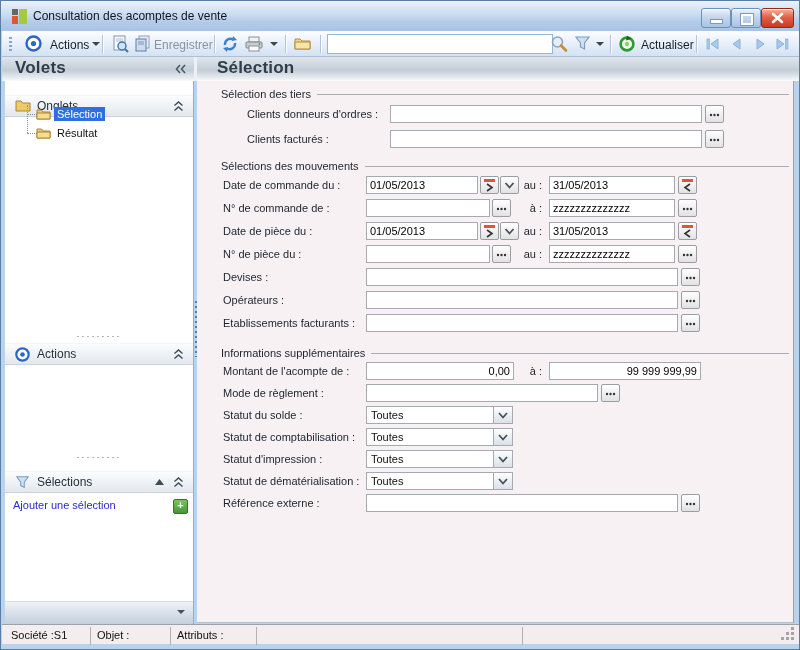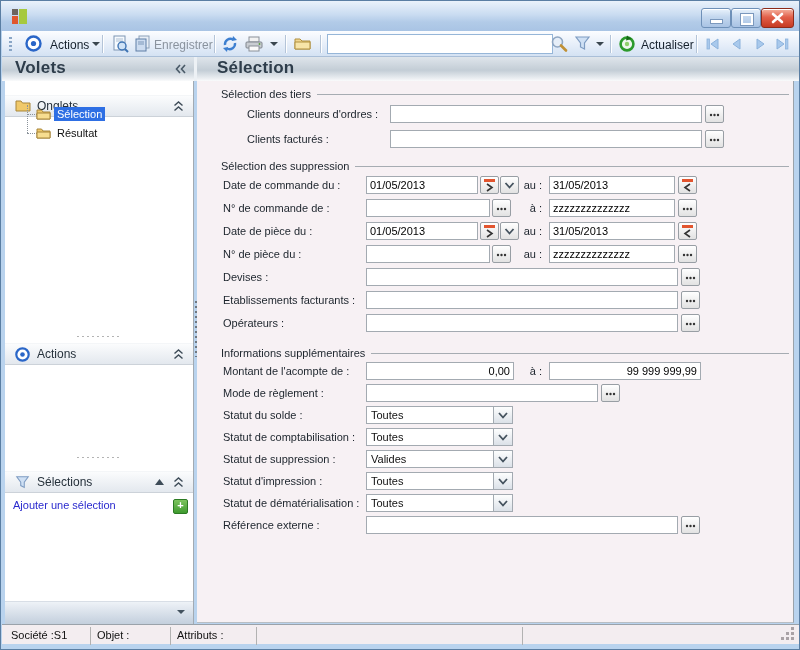--- a/index.html
+++ b/index.html
@@ -92,20 +92,21 @@
 <body>
 
 <div class="win">
 
   <div class="abs titlebar">
     <div class="abs appicon">
       <i style="left:0;top:0;width:6px;height:6px;background:#6b655f;"></i>
       <i style="left:0;top:7px;width:6px;height:8px;background:#e0572e;"></i>
       <i style="left:7px;top:0;width:8px;height:15px;background:#a6c93f;"></i>
     </div>
+    <div class="abs title-text">Consultation des acomptes de vente</div>
     <div class="abs winbtn" style="left:700px;width:28px;">
       <div style="position:absolute;left:8px;top:10px;width:11px;height:3px;background:#fff;border:1px solid #7b98bd;"></div>
     </div>
     <div class="abs winbtn" style="left:730px;width:28px;">
       <div style="position:absolute;left:9px;top:5px;width:8px;height:7px;border:2px solid #fff;outline:1px solid #7b98bd;"></div>
     </div>
     <div class="abs winbtn close" style="left:760px;width:31px;">
       <svg width="31" height="18" viewBox="0 0 31 18">
         <path d="M11 5 L20 13 M20 5 L11 13" stroke="#fff" stroke-width="2.6" stroke-linecap="round"></path>
       </svg>
@@ -322,21 +323,21 @@
       <div class="sqbtn b-std">
         <svg width="17" height="16" viewBox="0 0 17 16">
             <circle cx="5" cy="9" r="1.2" fill="#333"></circle>
             <circle cx="8.5" cy="9" r="1.2" fill="#333"></circle>
             <circle cx="12" cy="9" r="1.2" fill="#333"></circle>
           </svg>
       </div>
     </div>
 
     <div class="legend" style="margin-top:8px;">
-      <span>Sélection des suppression</span>
+      <span>Sélections des mouvements</span>
         <div class="line"></div>
     </div>
 
     <div class="frow r23">
       <span class="flabel">Date de commande du :</span>
       <input class="inp f-d1" value="01/05/2013" style="">
       <div class="sqbtn b-cal1">
         <i class="obar"></i>
         <svg width="17" height="16" viewBox="0 0 17 16">
             <path d="M6 7 L11 10.5 L6 14" fill="none" stroke="#333" stroke-width="1.6"></path>
@@ -428,32 +429,32 @@
       <input class="inp f-std" value="" style="">
       <div class="sqbtn b-std">
         <svg width="17" height="16" viewBox="0 0 17 16">
             <circle cx="5" cy="9" r="1.2" fill="#333"></circle>
             <circle cx="8.5" cy="9" r="1.2" fill="#333"></circle>
             <circle cx="12" cy="9" r="1.2" fill="#333"></circle>
           </svg>
       </div>
     </div>
     <div class="frow r23">
-      <span class="flabel">Etablissements facturants :</span>
+      <span class="flabel">Opérateurs :</span>
       <input class="inp f-std" value="" style="">
       <div class="sqbtn b-std">
         <svg width="17" height="16" viewBox="0 0 17 16">
             <circle cx="5" cy="9" r="1.2" fill="#333"></circle>
             <circle cx="8.5" cy="9" r="1.2" fill="#333"></circle>
             <circle cx="12" cy="9" r="1.2" fill="#333"></circle>
           </svg>
       </div>
     </div>
     <div class="frow r23">
-      <span class="flabel">Opérateurs :</span>
+      <span class="flabel">Etablissements facturants :</span>
       <input class="inp f-std" value="" style="">
       <div class="sqbtn b-std">
         <svg width="17" height="16" viewBox="0 0 17 16">
             <circle cx="5" cy="9" r="1.2" fill="#333"></circle>
             <circle cx="8.5" cy="9" r="1.2" fill="#333"></circle>
             <circle cx="12" cy="9" r="1.2" fill="#333"></circle>
           </svg>
       </div>
     </div>
 
@@ -497,31 +498,20 @@
       <div class="selbox">
         <span class="seltxt">Toutes</span>
         <div class="selbtn">
           <svg width="18" height="16" viewBox="0 0 18 16">
               <path d="M5 6 L9 10.5 L13 6" fill="none" stroke="#44525e" stroke-width="1.8"></path>
             </svg>
         </div>
       </div>
     </div>
     <div class="frow r22">
-      <span class="flabel">Statut de suppression :</span>
-      <div class="selbox">
-        <span class="seltxt">Valides</span>
-        <div class="selbtn">
-          <svg width="18" height="16" viewBox="0 0 18 16">
-              <path d="M5 6 L9 10.5 L13 6" fill="none" stroke="#44525e" stroke-width="1.8"></path>
-            </svg>
-        </div>
-      </div>
-    </div>
-    <div class="frow r22">
       <span class="flabel">Statut d'impression :</span>
       <div class="selbox">
         <span class="seltxt">Toutes</span>
         <div class="selbtn">
           <svg width="18" height="16" viewBox="0 0 18 16">
               <path d="M5 6 L9 10.5 L13 6" fill="none" stroke="#44525e" stroke-width="1.8"></path>
             </svg>
         </div>
       </div>
     </div>

